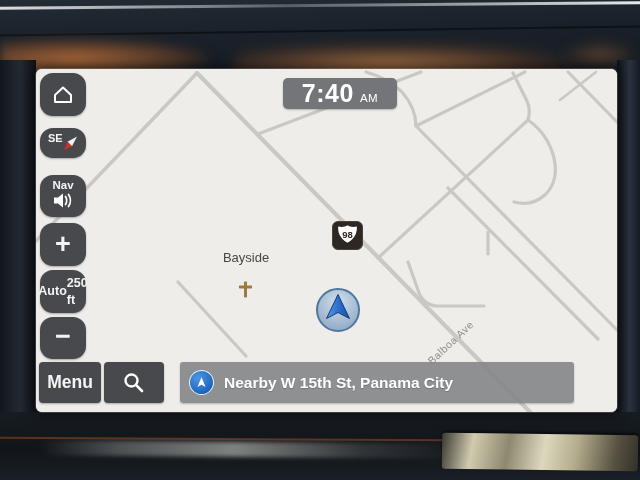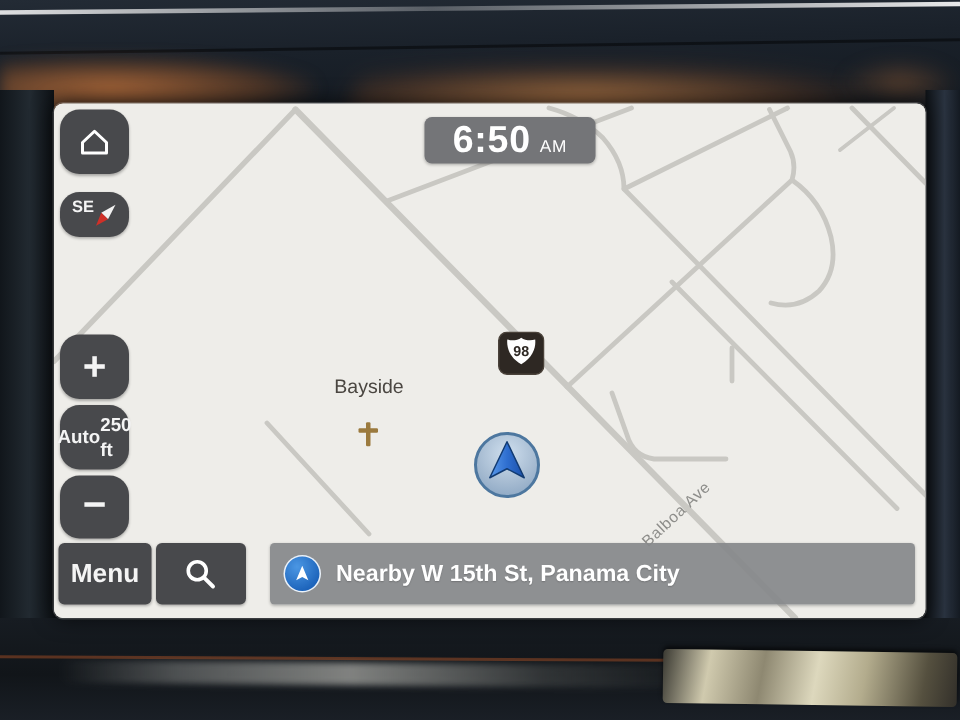--- a/index.html
+++ b/index.html
@@ -64,21 +64,21 @@
   .b-nav{top:106px;height:42px;flex-direction:column;justify-content:flex-start;padding-top:4px;box-sizing:border-box;}
   .b-plus{top:154px;height:43px;font-size:27px;font-weight:700;}
   .b-auto{top:201px;height:43px;flex-direction:row;font-size:12.5px;font-weight:700;line-height:1.3;}
   .b-minus{top:248px;height:42px;font-size:27px;font-weight:700;padding-bottom:4px;box-sizing:border-box;}
   .b-compass .hdg{position:absolute;top:4px;left:8px;font-size:11px;font-weight:700;}
   .b-compass .needle{position:absolute;right:5px;bottom:4px;}
   .b-nav .navlbl{font-size:11.5px;font-weight:700;line-height:1.1;}
   .bottom-btn{top:293px;border-radius:4px;}
   .b-menu{left:3px;width:62px;height:41px;font-size:17.5px;font-weight:600;}
   .b-search{left:68px;width:60px;height:41px;}
-  .status-bar{position:absolute;left:144px;top:293px;width:430px;height:41px;
+  .status-bar{position:absolute;left:144px;top:293px;width:394px;height:41px;
     background:rgba(135,137,139,.93);border-radius:3px;display:flex;align-items:center;
     box-shadow:0 1px 2px rgba(0,0,0,.25);}
   .status-bar .nav-badge{width:25px;height:25px;border-radius:50%;margin-left:9px;flex:0 0 auto;
     background:radial-gradient(circle at 35% 30%,#4b97e4,#1c63ba 75%);
     border:1.5px solid rgba(255,255,255,.9);box-sizing:border-box;
     display:flex;align-items:center;justify-content:center;}
   .status-bar .txt{color:#fff;font-size:15.5px;font-weight:600;margin-left:10px;
     white-space:nowrap;text-shadow:0 1px 1px rgba(0,0,0,.2);}
 
   
@@ -153,38 +153,46 @@
         <stop offset="0%" stop-color="#5a9aea"></stop>
         <stop offset="50%" stop-color="#2f6fd0"></stop>
         <stop offset="100%" stop-color="#1b4fa8"></stop>
       </linearGradient>
     </defs>
     <circle cx="23" cy="23" r="21" fill="url(#mk-bg)" stroke="#4d779f" stroke-width="2"></circle>
     <path d="M23,7.5 L34.5,31.5 L23,25.5 L11.5,31.5 Z" fill="url(#mk-arrow)" stroke="#123b72" stroke-width="1" stroke-linejoin="round"></path>
   </svg>
 
   <div class="clock">
-    <span class="t">6:50</span>
+    <span class="t">7:40</span>
     <span class="m">AM</span>
   </div>
 
   <div class="btn side b-home">
     <svg width="24" height="22" viewBox="0 0 24 22">
       <path d="M4,11 L12,3.5 L20,11 L20,18 L4,18 Z" fill="none" stroke="#ffffff" stroke-width="2" stroke-linejoin="round" stroke-linecap="round"></path>
     </svg>
   </div>
 
   <div class="btn side b-compass">
     <span class="hdg">SE</span>
     <svg class="needle" width="21" height="21" viewBox="0 0 21 21">
       <polygon points="17,3.5 7.5,8.8 12,13.2" fill="#f2f2f2"></polygon>
       <polygon points="4,17.5 12,13.2 7.5,8.8" fill="#d03028"></polygon>
     </svg>
   </div>
 
+  <div class="btn side b-nav">
+    <span class="navlbl">Nav</span>
+    <svg width="23" height="17" viewBox="0 0 23 17">
+      <polygon points="2,5.5 6,5.5 11,1.5 11,15.5 6,11.5 2,11.5" fill="#ffffff"></polygon>
+      <path d="M13.5,4.5 Q16,8.5 13.5,12.5" stroke="#ffffff" stroke-width="1.7" fill="none" stroke-linecap="round"></path>
+      <path d="M16.5,2.5 Q20.5,8.5 16.5,14.5" stroke="#ffffff" stroke-width="1.7" fill="none" stroke-linecap="round"></path>
+    </svg>
+  </div>
 
   <div class="btn side b-plus">
     <span>+</span>
   </div>
 
   <div class="btn side b-auto">
     <span>Auto</span>
     <span>250 ft</span>
   </div>
 

